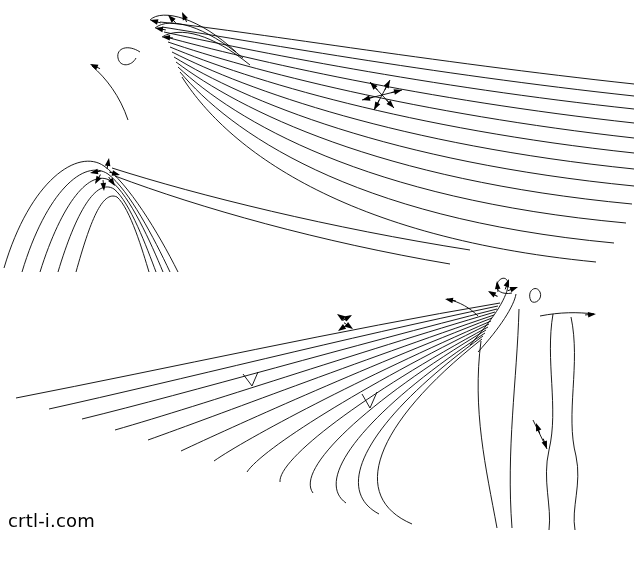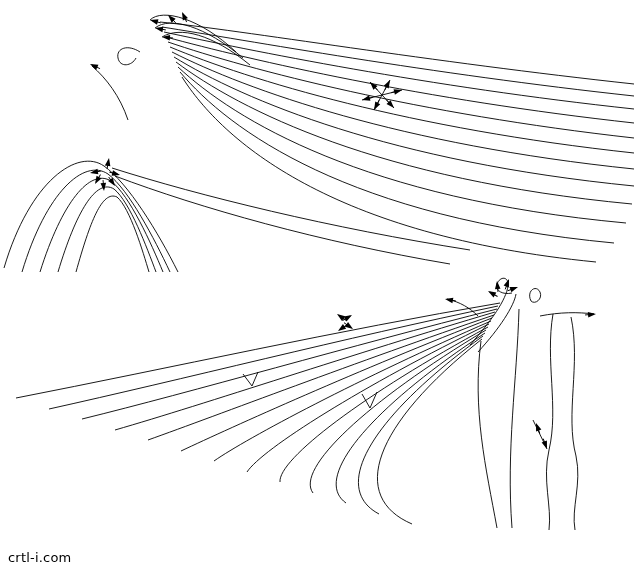--- a/index.html
+++ b/index.html
@@ -18,22 +18,22 @@
     background: #ffffff;
   }
   .canvas svg {
     position: absolute;
     top: 0;
     left: 0;
   }
   .watermark {
     position: absolute;
     left: 8px;
-    top: 550px;
-    font-size: 13px;
+    top: 510px;
+    font-size: 18px;
     color: #000000;
     letter-spacing: 0.2px;
     user-select: none;
   }
 </style>
 </head>
 <body>
 
 <div class="canvas">
   <svg xmlns="http://www.w3.org/2000/svg" width="640" height="572" viewBox="0 0 640 572" style="background: rgb(255, 255, 255);">

